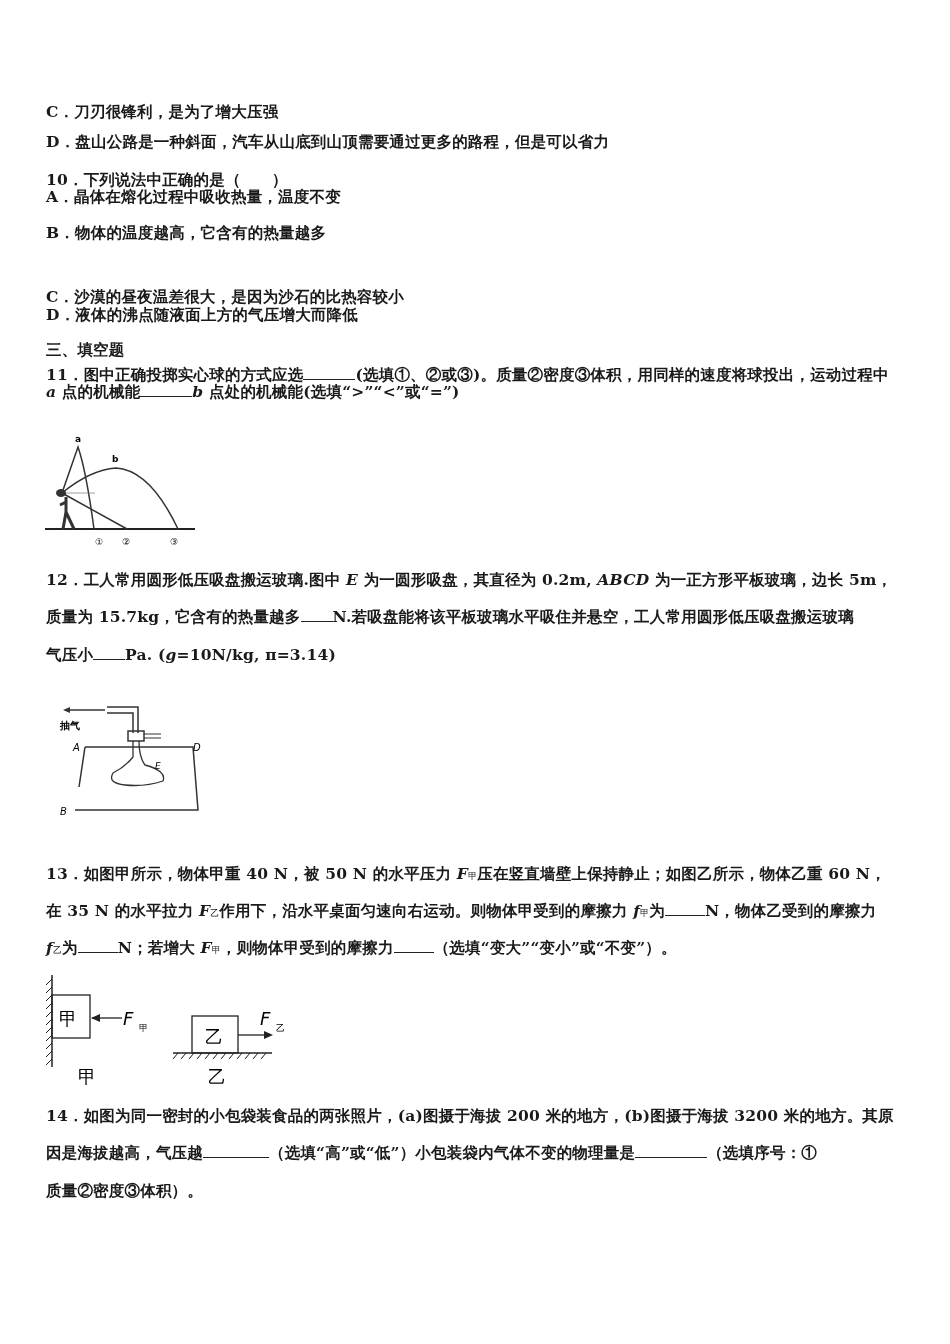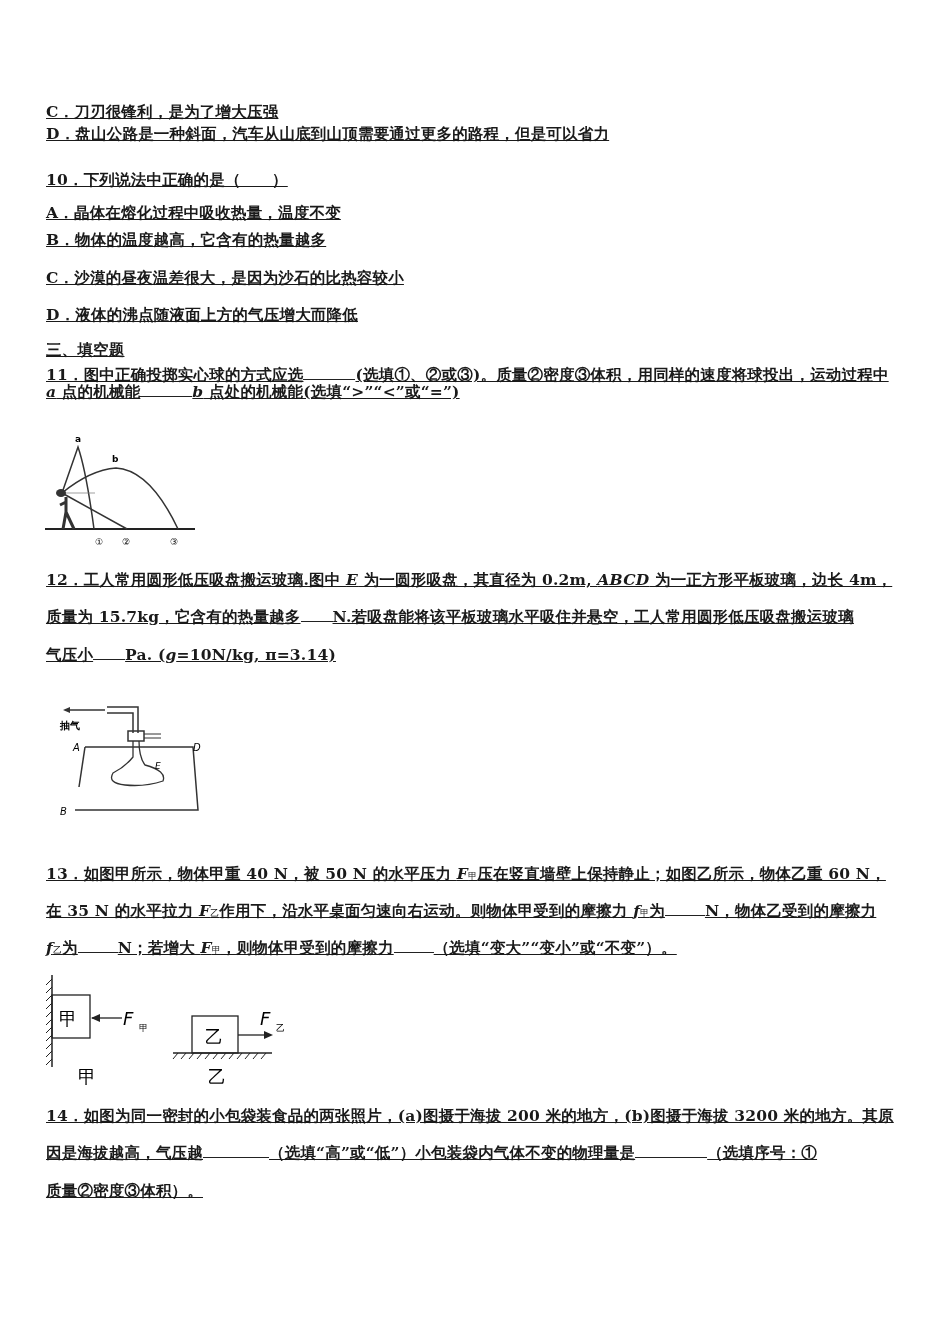--- a/index.html
+++ b/index.html
@@ -1,35 +1,35 @@
 <!DOCTYPE html>
 <html><head>
 <meta charset="utf-8">
 <style>
   html, body { margin: 0; padding: 0; background: #ffffff; }
   body { width: 950px; height: 1344px; position: relative; overflow: hidden;
          font-family: "DejaVu Serif", "Liberation Serif", serif; color: #1a1a1a; }
   .line { position: absolute; left: 46px; font-size: 15.5px; font-weight: bold;
-          white-space: nowrap; line-height: 20px; letter-spacing: 0.2px; text-decoration: underline; }
+          white-space: nowrap; line-height: 20px; letter-spacing: 0.2px; }
   .blank { display: inline-block; border-bottom: 1.3px solid #222; height: 14px; vertical-align: baseline; }
   .it { font-style: italic; }
   .sub { font-size: 9px; font-weight: normal; }
   .fig { position: absolute; }
   svg text { font-family: "DejaVu Sans", sans-serif; }
 </style>
 </head>
 <body>
 
 <div class="line" style="top:102px">C．刀刃很锋利，是为了增大压强</div>
-<div class="line" style="top:124px">D．盘山公路是一种斜面，汽车从山底到山顶需要通过更多的路程，但是可以省力</div>
+<div class="line" style="top:132px">D．盘山公路是一种斜面，汽车从山底到山顶需要通过更多的路程，但是可以省力</div>
 
 <div class="line" style="top:170px">10．下列说法中正确的是（　　）</div>
-<div class="line" style="top:203px">A．晶体在熔化过程中吸收热量，温度不变</div>
-<div class="line" style="top:230px">B．物体的温度越高，它含有的热量越多</div>
-<div class="line" style="top:268px">C．沙漠的昼夜温差很大，是因为沙石的比热容较小</div>
+<div class="line" style="top:187px">A．晶体在熔化过程中吸收热量，温度不变</div>
+<div class="line" style="top:223px">B．物体的温度越高，它含有的热量越多</div>
+<div class="line" style="top:287px">C．沙漠的昼夜温差很大，是因为沙石的比热容较小</div>
 <div class="line" style="top:305px">D．液体的沸点随液面上方的气压增大而降低</div>
 
 <div class="line" style="top:340px">三、填空题</div>
 
 <div class="line" style="top:365px">
   <span>11．图中正确投掷实心球的方式应选</span><span class="blank" style="width:52px"></span><span>(选填①、②或③)。质量②密度③体积，用同样的速度将球投出，运动过程中</span>
 </div>
 <div class="line" style="top:382px">
   <span class="it">a</span><span> 点的机械能</span><span class="blank" style="width:52px"></span><span class="it">b</span><span> 点处的机械能(选填“&gt;”“&lt;”或“=”)</span>
 </div>
@@ -47,21 +47,21 @@
   <ellipse cx="21" cy="63" rx="5" ry="4" fill="#333"></ellipse>
   <path d="M26,67 L26,82 L23,99 M26,82 L34,99 M26,72 L20,75" stroke="#333" stroke-width="3" fill="none"></path>
   <text x="35" y="12" font-size="9" font-weight="bold">a</text>
   <text x="72" y="32" font-size="9" font-weight="bold">b</text>
   <text x="55" y="115" font-size="9">①</text>
   <text x="82" y="115" font-size="9">②</text>
   <text x="130" y="115" font-size="9">③</text>
 </svg>
 
 <div class="line" style="top:570px">
-  <span>12．工人常用圆形低压吸盘搬运玻璃.图中 </span><span class="it">E</span><span> 为一圆形吸盘，其直径为 0.2m, </span><span class="it">ABCD</span><span> 为一正方形平板玻璃，边长 4m，</span>
+  <span>12．工人常用圆形低压吸盘搬运玻璃.图中 </span><span class="it">E</span><span> 为一圆形吸盘，其直径为 0.2m, </span><span class="it">ABCD</span><span> 为一正方形平板玻璃，边长 5m，</span>
 </div>
 <div class="line" style="top:607px">
   <span>质量为 15.7kg，它含有的热量越多</span><span class="blank" style="width:32px"></span><span>N.若吸盘能将该平板玻璃水平吸住并悬空，工人常用圆形低压吸盘搬运玻璃</span>
 </div>
 <div class="line" style="top:645px">
   <span>气压小</span><span class="blank" style="width:32px"></span><span>Pa. (</span><span class="it">g</span><span>=10N/kg, π=3.14)</span>
 </div>
 
 <svg class="fig" style="left:45px;top:695px" width="170" height="130">
   <line x1="22" y1="15" x2="60" y2="15" stroke="#333" stroke-width="1.5"></line>

